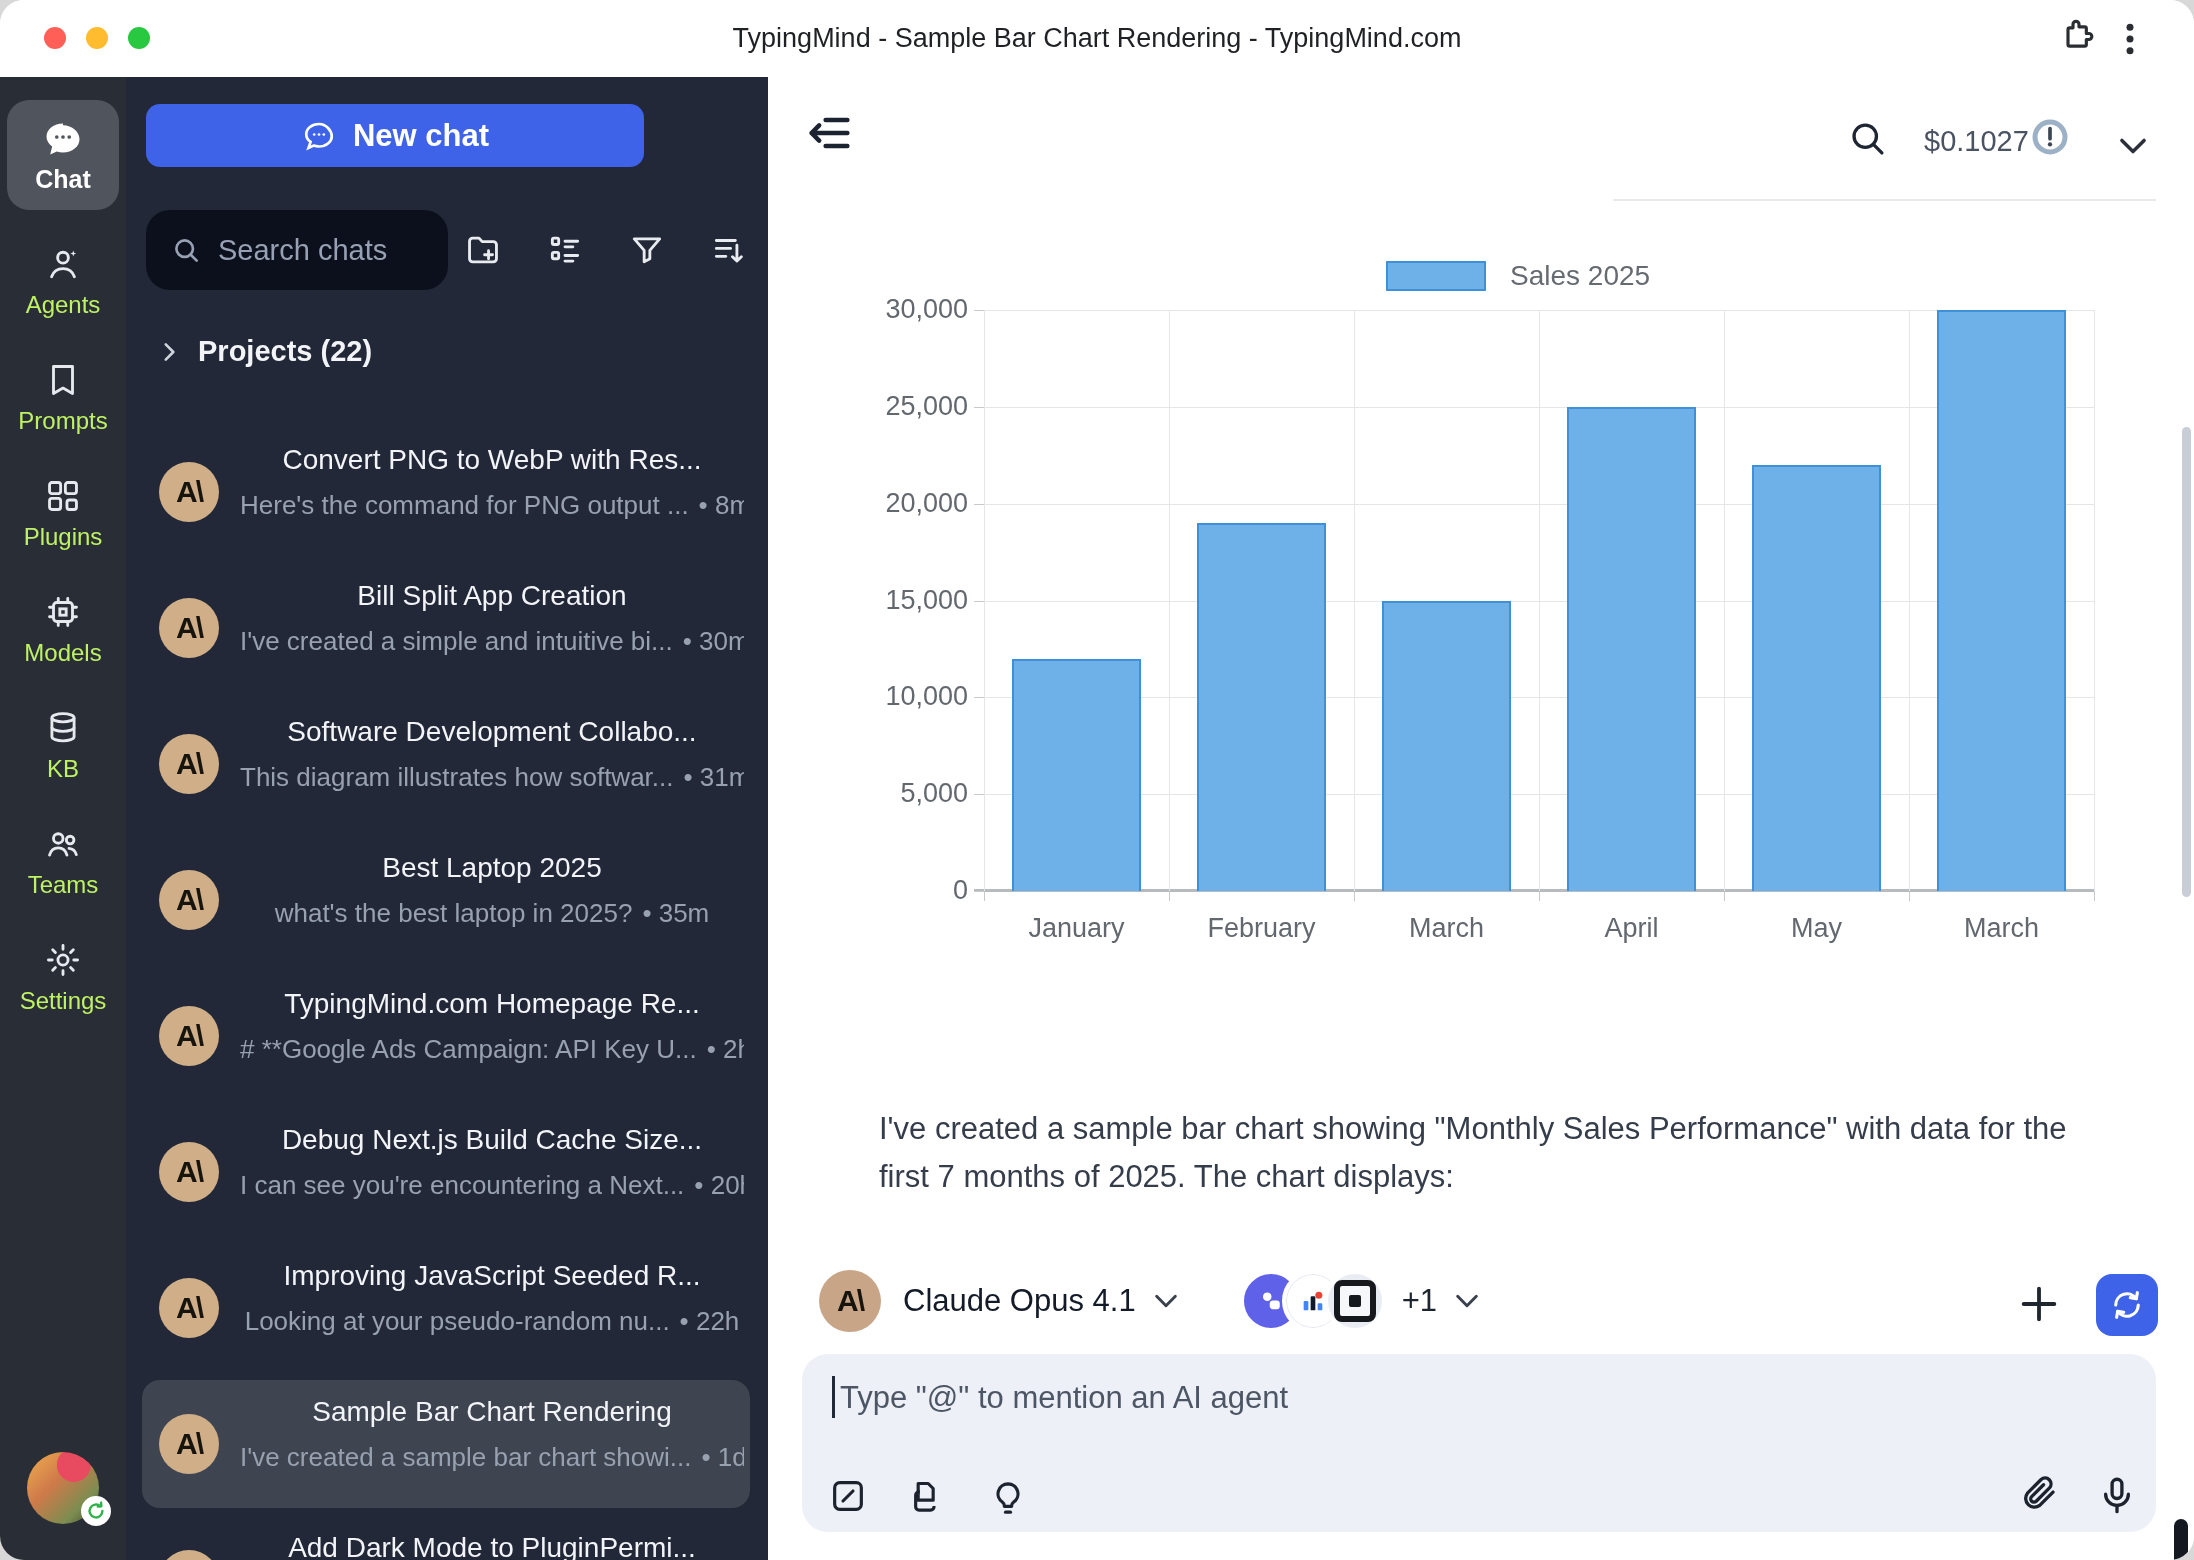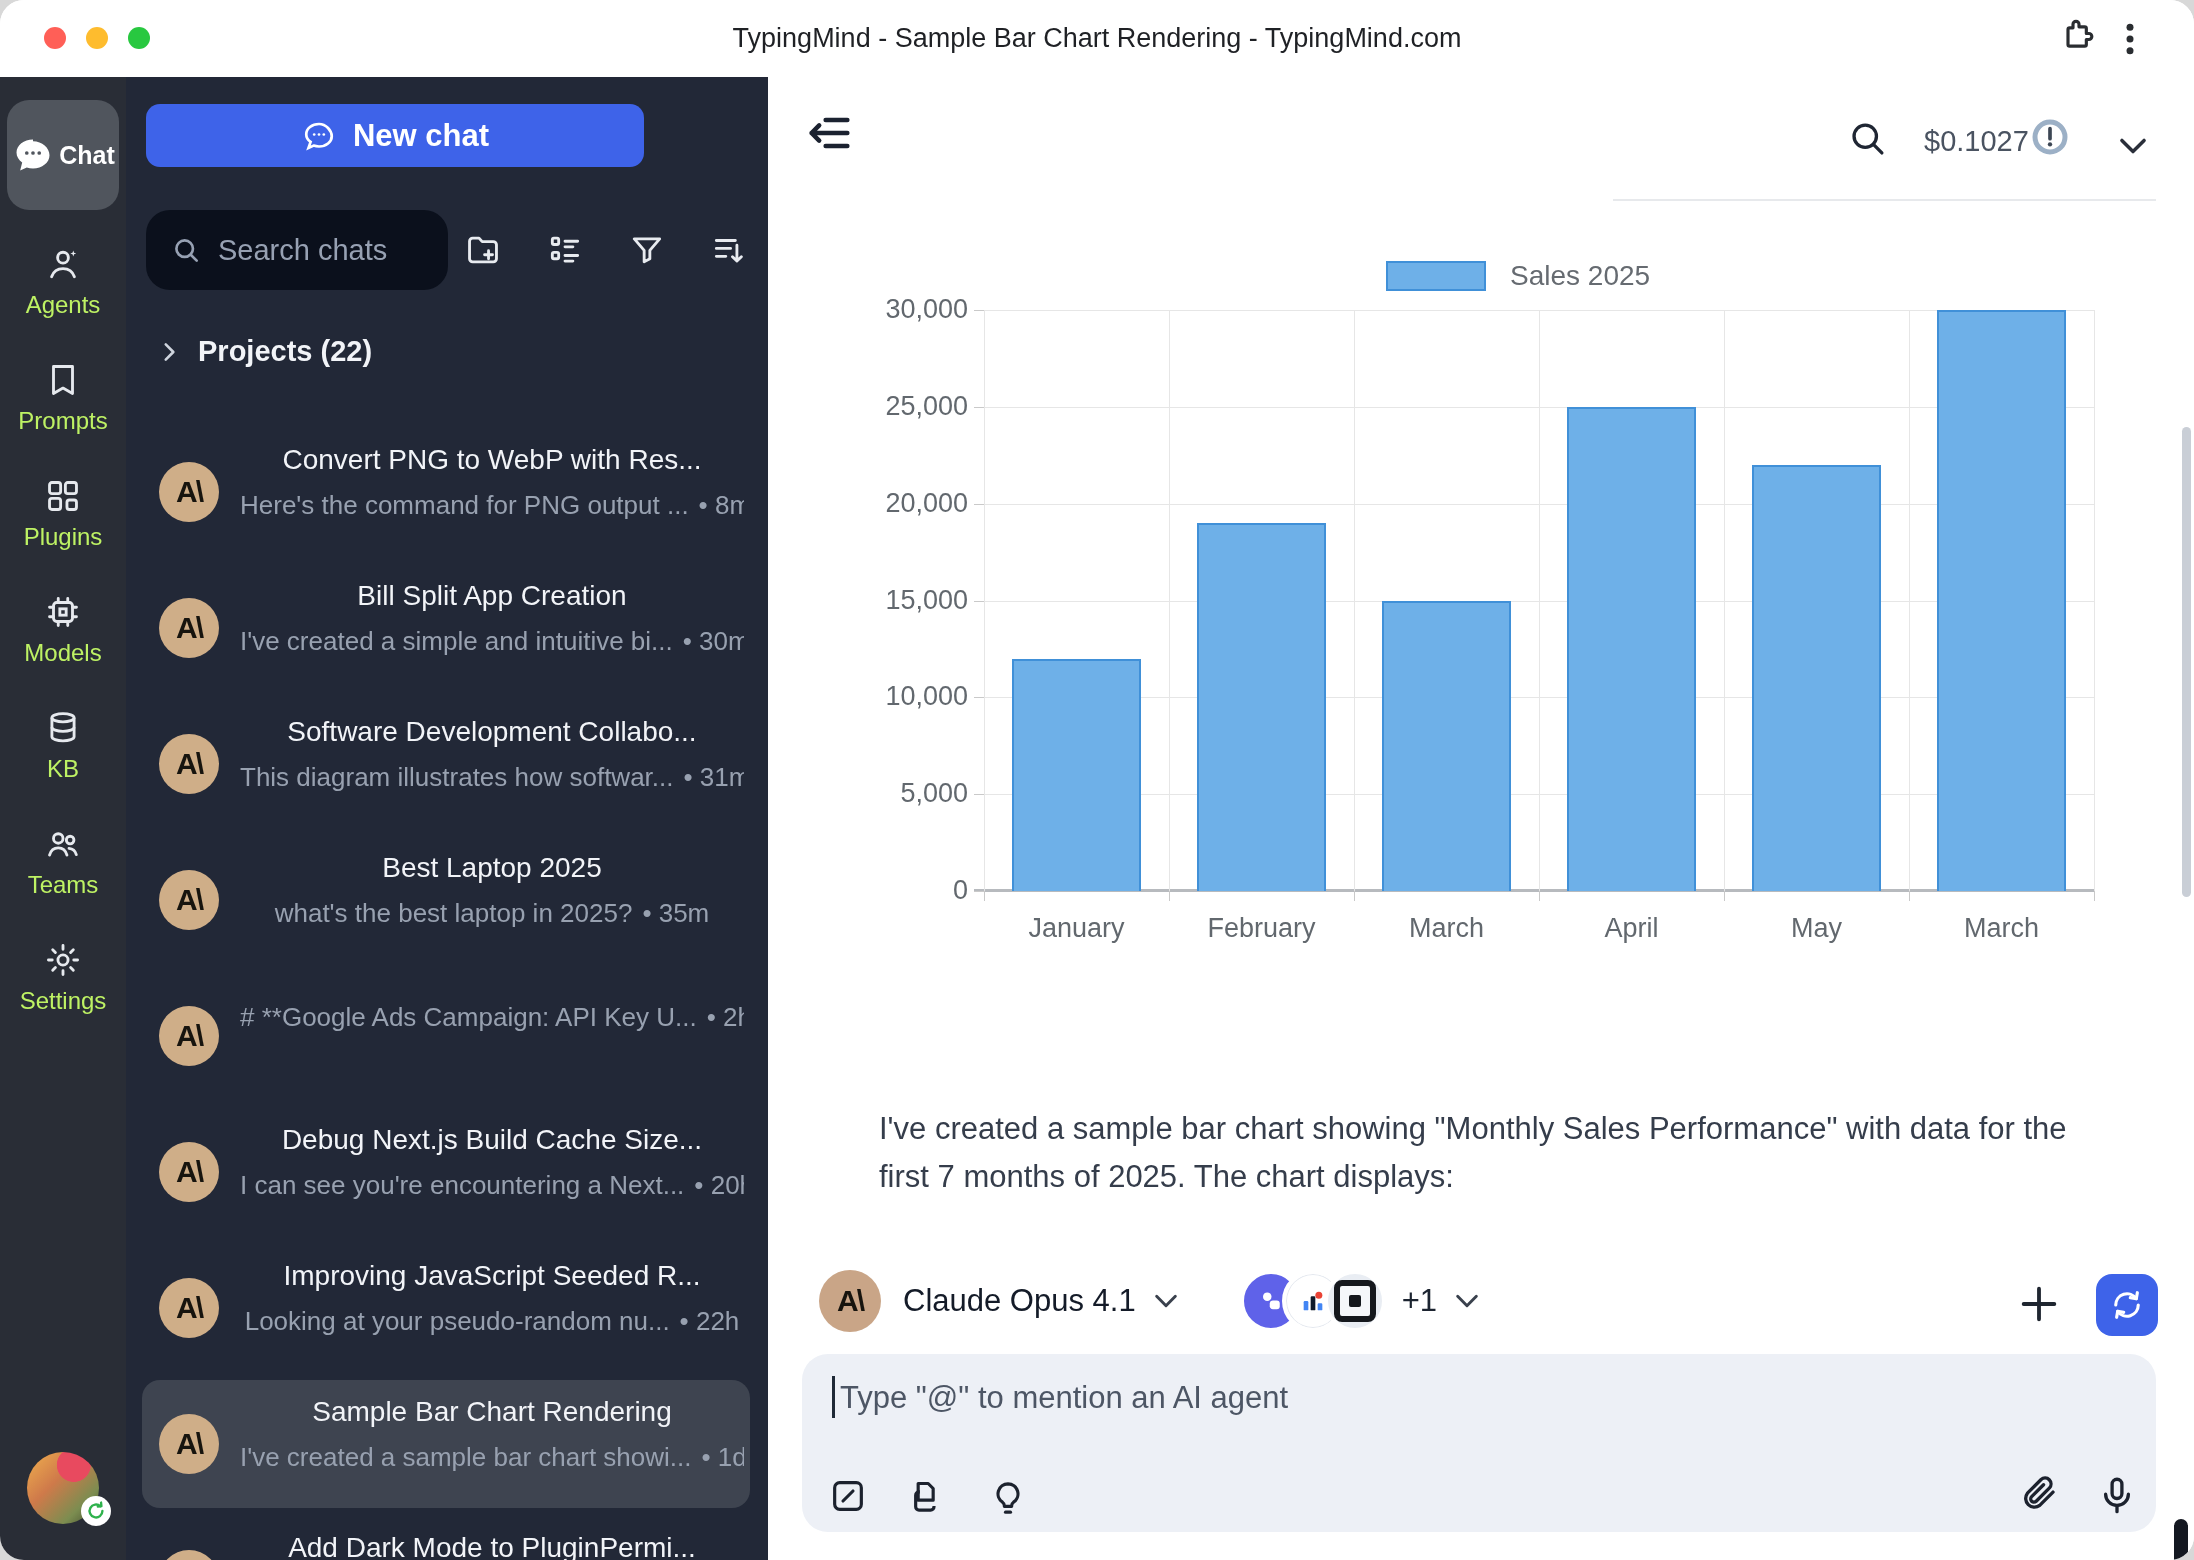--- a/index.html
+++ b/index.html
@@ -21,21 +21,21 @@
   .tb-kebab{right:44px;}
 
   
   .content{position:absolute;top:77px;left:0;right:0;bottom:0;display:flex;}
   .rail{width:126px;background:#292d36;position:relative;display:flex;flex-direction:column;align-items:center;flex:none;}
   .sidebar{width:642px;background:#222837;position:relative;flex:none;overflow:hidden;}
   .main{flex:1;background:#ffffff;position:relative;overflow:hidden;}
 
   
   .rail-tile{margin-top:23px;width:112px;height:110px;border-radius:22px;background:#50555d;display:flex;
-             flex-direction:row;align-items:center;justify-content:center;gap:4px;cursor:pointer;}
+             flex-direction:column;align-items:center;justify-content:center;gap:4px;cursor:pointer;}
   .rail-tile .lbl{color:#fff;font-size:25px;font-weight:700;}
   .rail-items{margin-top:14px;width:100%;display:flex;flex-direction:column;align-items:center;}
   .rail-item{width:100%;height:116px;display:flex;flex-direction:column;align-items:center;justify-content:center;
              gap:8px;color:#e6e9ee;cursor:pointer;}
   .rail-item .lbl{font-size:24px;color:#bef264;}
   .rail-avatar{position:absolute;bottom:36px;left:27px;width:72px;height:72px;border-radius:50%;
       background:radial-gradient(circle at 65% 18%,#e84a5f 0 22%,rgba(0,0,0,0) 23%),
                  linear-gradient(135deg,#f0b04e 0%,#cf7a4a 40%,#7c8d50 75%,#41492e 100%);}
   .sync-badge{position:absolute;right:-12px;bottom:-2px;width:30px;height:30px;border-radius:50%;background:#fff;
       display:flex;align-items:center;justify-content:center;}
@@ -344,20 +344,21 @@
             <div class="chat-text">
               <div class="chat-title">Best Laptop 2025</div>
               <div class="chat-meta"><span>what's the best laptop in 2025?</span><span class="time">• 35m</span></div>
             </div>
           </div>
           <div class="chat-item">
             <div class="chat-avatar">
               <span class="ant-glyph">A\</span>
             </div>
             <div class="chat-text">
+              <div class="chat-title">TypingMind.com Homepage Re...</div>
               <div class="chat-meta"><span># **Google Ads Campaign: API Key U...</span><span class="time">• 2h</span></div>
             </div>
           </div>
           <div class="chat-item">
             <div class="chat-avatar">
               <span class="ant-glyph">A\</span>
             </div>
             <div class="chat-text">
               <div class="chat-title">Debug Next.js Build Cache Size...</div>
               <div class="chat-meta"><span>I can see you're encountering a Next...</span><span class="time">• 20h</span></div>

